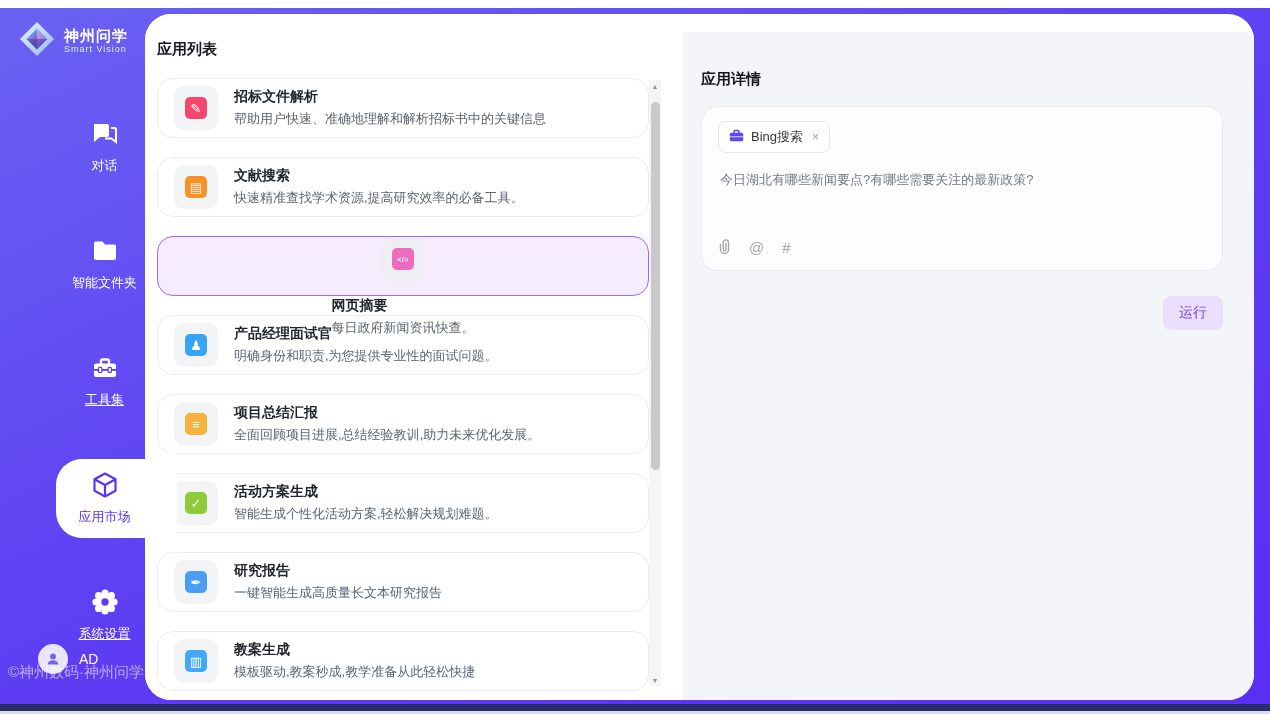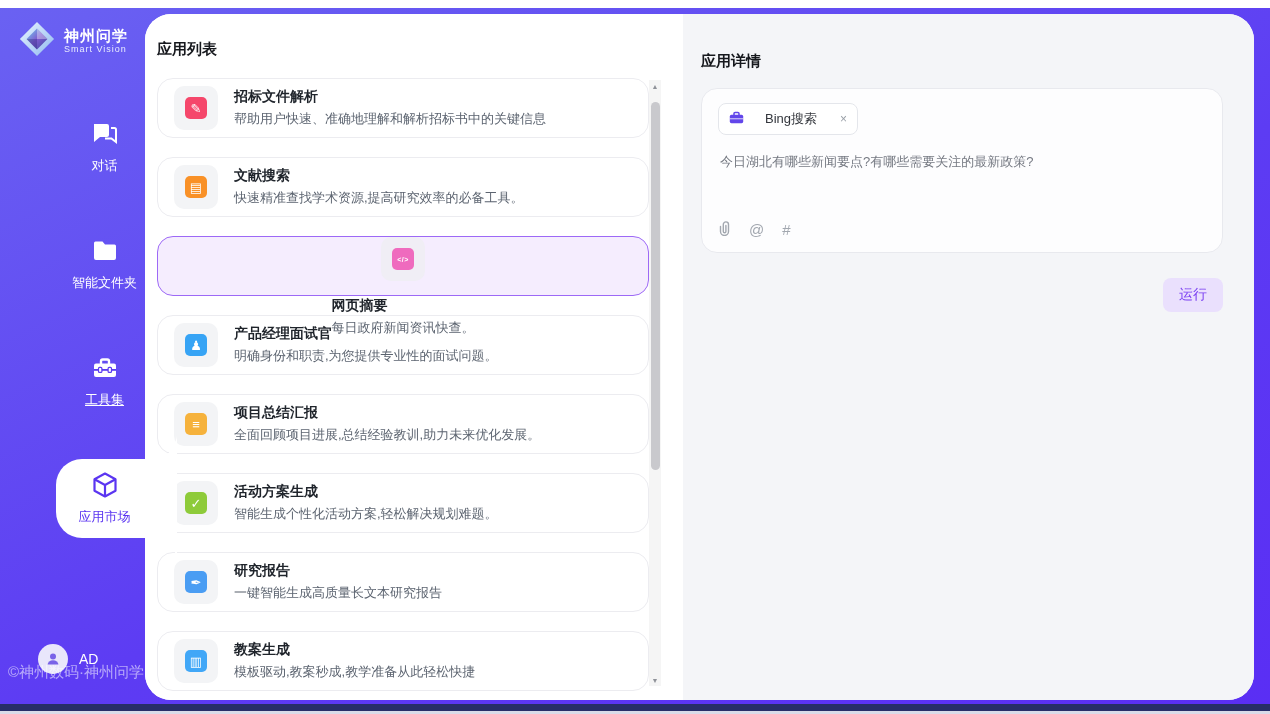--- a/index.html
+++ b/index.html
@@ -57,24 +57,24 @@
   .app-desc{font-size:13px;color:#5c6470;white-space:nowrap;}
 
   
   .scrollbar{position:absolute;top:66px;right:22px;width:12px;height:606px;background:#f5f5f5;}
   .sb-btn{height:12px;display:flex;align-items:center;justify-content:center;
     color:#8f9299;font-size:7px;cursor:pointer;user-select:none;}
   .sb-btn.down{position:absolute;bottom:0;left:0;right:0;}
   .sb-thumb{position:absolute;top:22px;left:1.5px;width:9px;height:368px;background:#c9c9cd;border-radius:5px;cursor:pointer;}
 
   
-  .panel-detail{flex:1;background:#f4f5f8;box-sizing:border-box;padding:38px 31px 0 18px;}
+  .panel-detail{flex:1;background:#f4f5f8;box-sizing:border-box;padding:38px 31px 0 18px;margin-top:18px;}
   .detail-card{margin-top:17px;background:#fdfdfe;border:1px solid #e8e9ee;border-radius:16px;
     height:165px;box-sizing:border-box;padding:14px 16px 12px;display:flex;flex-direction:column;}
-  .chip{display:inline-flex;align-items:center;gap:21px;border:1px solid #e4e6eb;border-radius:8px;
+  .chip{display:inline-flex;align-items:center;gap:7px;border:1px solid #e4e6eb;border-radius:8px;
     background:#fff;padding:6px 10px;width:fit-content;cursor:pointer;}
   .chip-label{font-size:13px;color:#33363c;}
   .chip-x{font-size:12px;color:#9aa0a8;margin-left:2px;cursor:pointer;}
   .prompt{margin:17px 0 0 2px;font-size:13px;color:#757982;line-height:1.5;flex:1;cursor:text;}
   .attach-row{display:flex;align-items:center;gap:18px;color:#a2a7af;padding-bottom:2px;}
   .attach-row .sym{font-size:15px;cursor:pointer;line-height:1;}
   .run-row{display:flex;justify-content:flex-end;margin-top:25px;}
   .run-btn{background:#eae0fd;color:#7a3ff2;font-size:14px;border:none;border-radius:8px;
     padding:8px 16px;cursor:pointer;font-family:inherit;}
 </style>
@@ -148,20 +148,39 @@
         <div class="active-bg"></div>
         <span class="nav-ic">
           <svg width="28" height="28" viewBox="0 0 28 28">
             <path d="M14 2.5 L24.5 8.2 V19.8 L14 25.5 L3.5 19.8 V8.2 Z" fill="none" stroke="#5b35f1" stroke-width="2.2" stroke-linejoin="round"></path>
             <path d="M3.5 8.2 L14 14 L24.5 8.2 M14 14 V25.5" fill="none" stroke="#5b35f1" stroke-width="2.2" stroke-linejoin="round"></path>
           </svg>
         </span>
         <span class="nav-label">应用市场</span>
       </div>
 
+      <div class="nav-item u">
+        <span class="nav-ic">
+          <svg width="28" height="28" viewBox="0 0 28 28">
+            <g fill="#fff">
+              <circle cx="14" cy="14" r="8.4"></circle>
+              <circle cx="23" cy="14" r="3.6"></circle>
+                <circle cx="5" cy="14" r="3.6"></circle>
+              <circle cx="14" cy="23" r="3.6"></circle>
+                <circle cx="14" cy="5" r="3.6"></circle>
+              <circle cx="20.4" cy="20.4" r="3.6"></circle>
+                <circle cx="7.6" cy="7.6" r="3.6"></circle>
+              <circle cx="20.4" cy="7.6" r="3.6"></circle>
+                <circle cx="7.6" cy="20.4" r="3.6"></circle>
+            </g>
+            <circle cx="14" cy="14" r="3.7" fill="#5d3cf3"></circle>
+          </svg>
+        </span>
+        <span class="nav-label">系统设置</span>
+      </div>
     </div>
 
     <div class="user-row">
       <span class="avatar">
         <svg width="16" height="16" viewBox="0 0 16 16">
           <circle cx="8" cy="5.4" r="3" fill="#7a63e8"></circle>
           <path d="M2.6 13.6a5.4 4.4 0 0 1 10.8 0z" fill="#7a63e8"></path>
         </svg>
       </span>
       <span class="user-name">AD</span>

